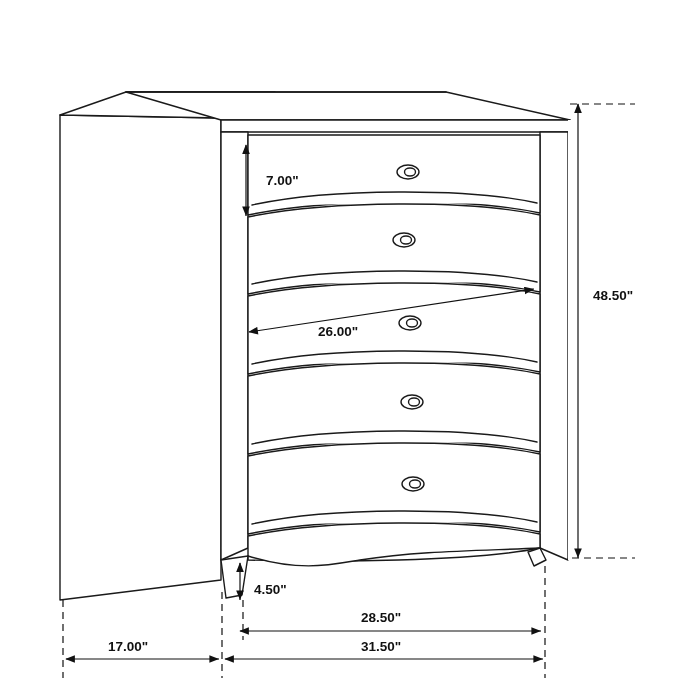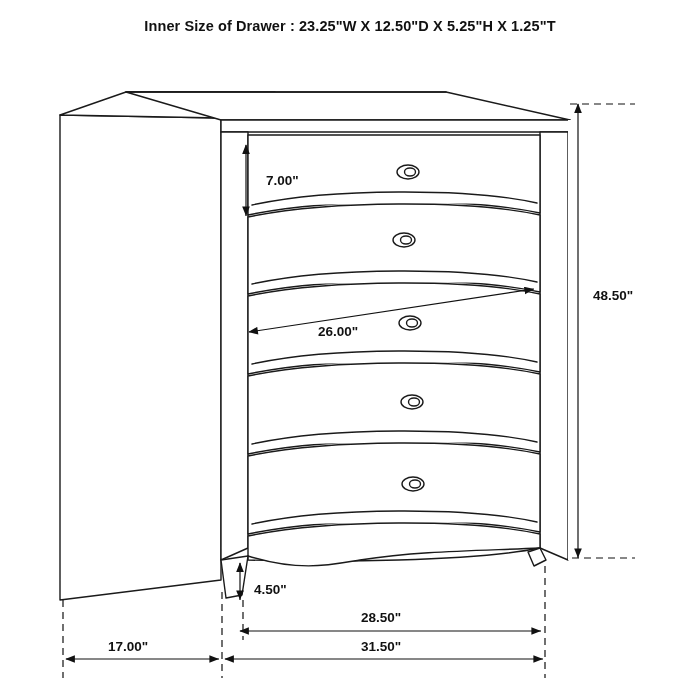--- a/index.html
+++ b/index.html
@@ -44,21 +44,20 @@
     font-weight: bold;
     color: #111111;
     white-space: nowrap;
   }
 </style>
 </head>
 <body>
 
 <div id="stage">
 
-  <div id="title">Inner Size of Drawer : 23.25"W X 12.50"D X 5.25"H X 1.25"T</div>
 
   <svg id="diagram" viewBox="0 0 700 700">
     <defs>
       <marker id="arrHead" markerWidth="9" markerHeight="9" refX="8" refY="3.2" orient="auto" markerUnits="strokeWidth">
         <path d="M0,0 L8,3.2 L0,6.4 z" fill="#111111"></path>
       </marker>
       <marker id="arrTail" markerWidth="9" markerHeight="9" refX="0.6" refY="3.2" orient="auto" markerUnits="strokeWidth">
         <path d="M8,0 L0,3.2 L8,6.4 z" fill="#111111"></path>
       </marker>
     </defs>

